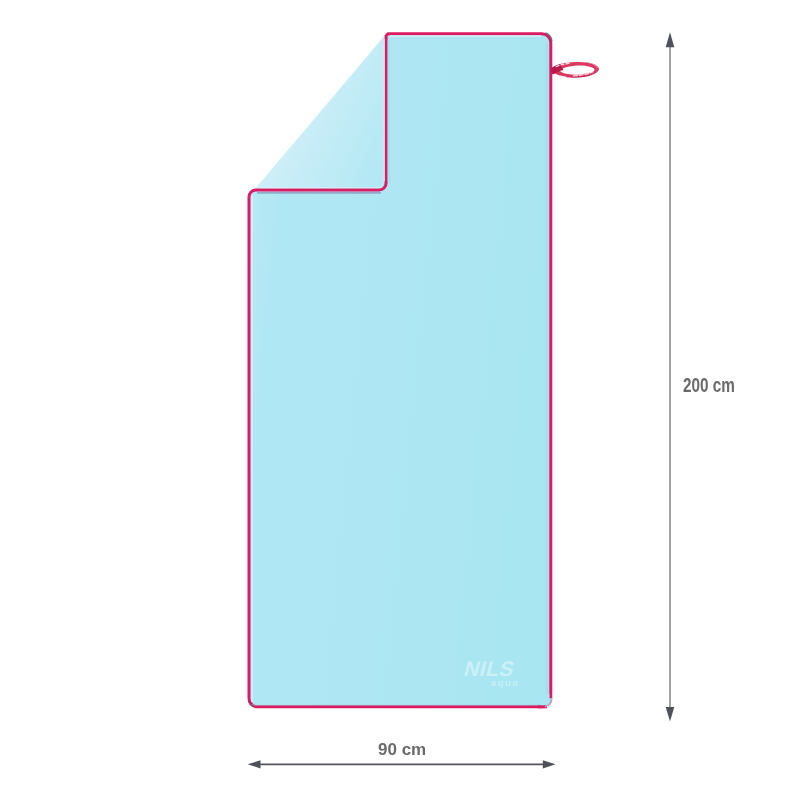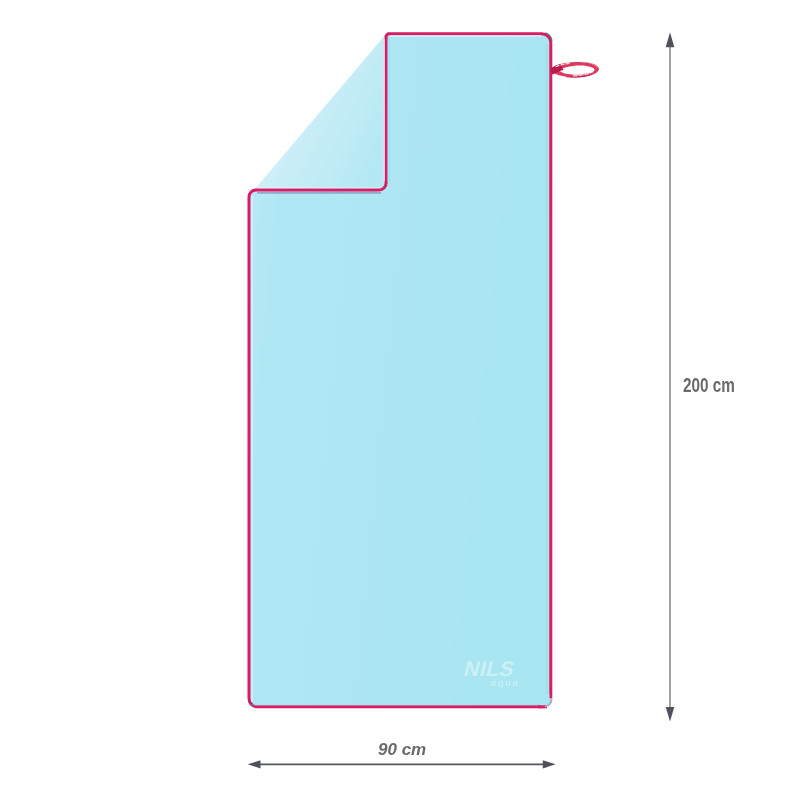--- a/index.html
+++ b/index.html
@@ -107,14 +107,14 @@
   </g>
 
   <g>
     <line x1="259" y1="764.3" x2="544" y2="764.3" stroke="#55565c" stroke-width="1.7"></line>
     <polygon points="247.7,764.3 260.5,760.2 260.5,768.4" fill="#4f5159"></polygon>
     <polygon points="555.6,764.3 542.8,760.2 542.8,768.4" fill="#4f5159"></polygon>
   </g>
 </svg>
 
 <div class="lbl" style="left:683px;top:374px;font-size:20px;transform:scaleX(0.765);transform-origin:0 0;">200&nbsp;cm</div>
-<div class="lbl" style="left:378px;top:740px;font-size:17px;font-style:italic;">90&nbsp;cm</div>
+<div class="lbl" style="left:378px;top:740px;font-size:17px;">90&nbsp;cm</div>
 </div>
 
 </body></html>

